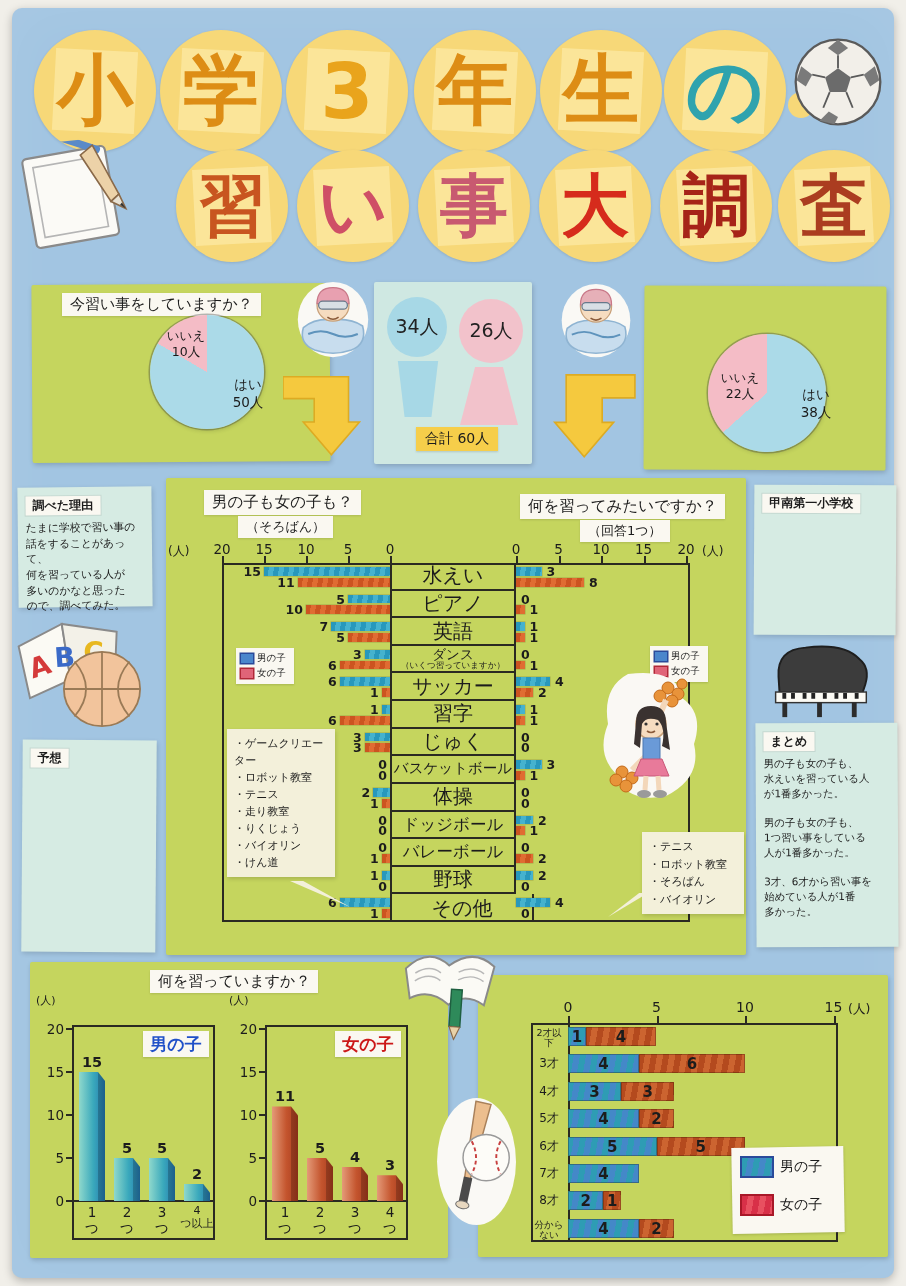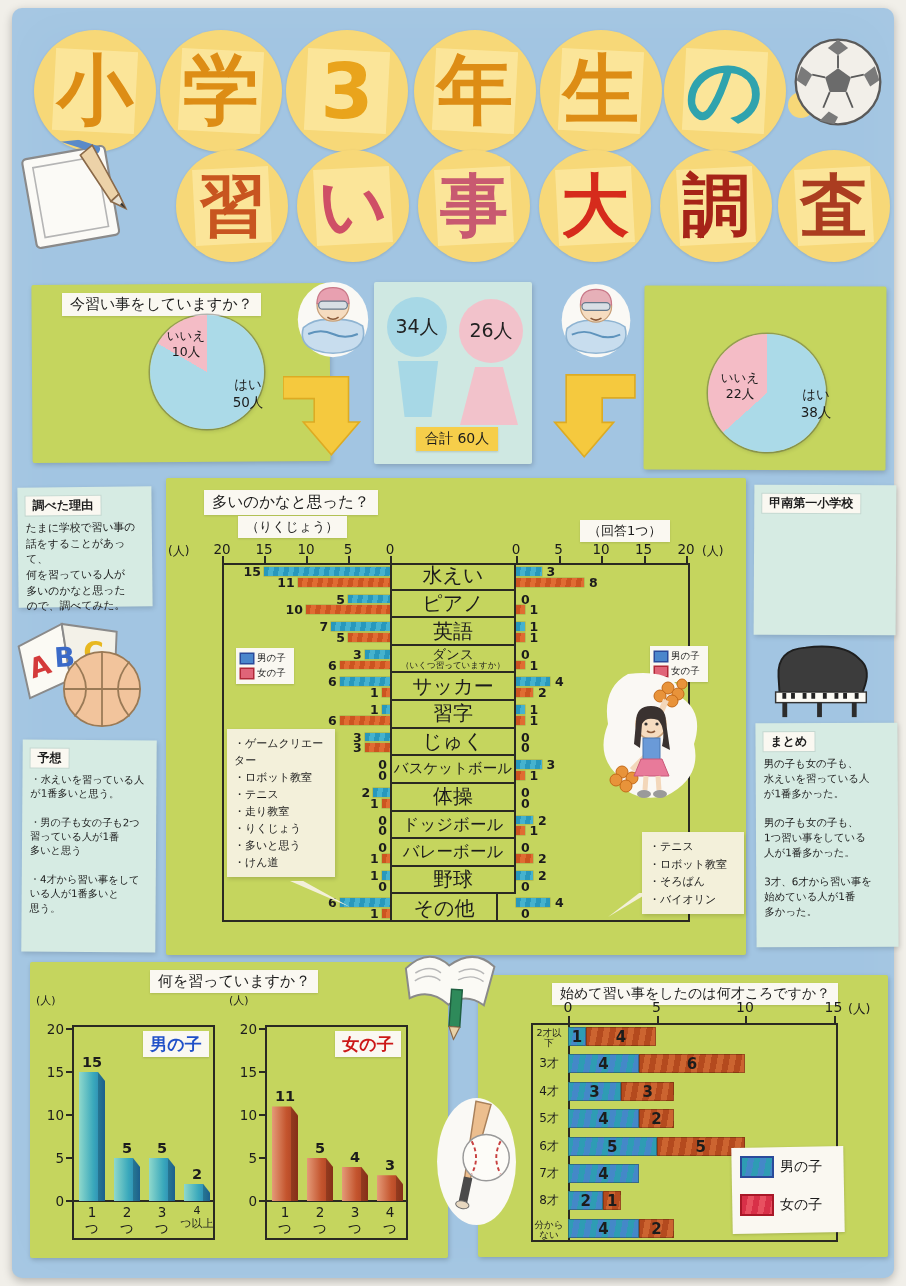--- a/index.html
+++ b/index.html
@@ -55,58 +55,49 @@
 38人</div>
 
   <svg class="abs" style="left:283px;top:370px;" width="78" height="90" viewBox="0 0 100 110">
     <polygon points="0,6 84,6 84,64 98,64 62,106 26,64 40,64 40,34 0,34" fill="#f5c93e" stroke="#ddab23" stroke-width="2"></polygon>
   </svg>
   <svg class="abs" style="left:548px;top:370px;" width="92" height="90" viewBox="0 0 100 110">
     <polygon points="100,6 16,6 16,64 2,64 38,106 74,64 60,64 60,34 100,34" fill="#f5c93e" stroke="#ddab23" stroke-width="2"></polygon>
   </svg>
 
   <div class="abs panel" style="left:166px;top:478px;width:580px;height:477px;"></div>
-  <div class="abs wlabel" style="left:204px;top:490px;font-size:15.5px;">多いのかなと思った？</div>
-  <div class="abs wlabel" style="left:238px;top:516px;font-size:13px;">（りくじょう）</div>
+  <div class="abs wlabel" style="left:204px;top:490px;font-size:15.5px;">男の子も女の子も？</div>
+  <div class="abs wlabel" style="left:238px;top:516px;font-size:13px;">（そろばん）</div>
+  <div class="abs wlabel" style="left:520px;top:494px;font-size:15.5px;">何を習ってみたいですか？</div>
   <div class="abs wlabel" style="left:580px;top:520px;font-size:13px;">（回答1つ）</div>
 
   <div class="abs callout" style="left:227px;top:729px;width:108px;font-size:11px;line-height:1.55;">・ゲームクリエーター
 ・ロボット教室
 ・テニス
 ・走り教室
 ・りくじょう
-・多いと思う
+・バイオリン
 ・けん道</div>
   <div class="abs tail" style="left:290px;top:881px;width:60px;height:26px;background:#f3f0da;clip-path:polygon(0 0,22% 0,100% 100%);"></div>
   <div class="abs callout" style="left:642px;top:832px;width:102px;font-size:11px;line-height:1.6;">・テニス
 ・ロボット教室
 ・そろばん
 ・バイオリン</div>
   <div class="abs tail" style="left:608px;top:893px;width:40px;height:24px;background:#f3f0da;clip-path:polygon(78% 0,100% 0,0 100%);"></div>
 
   <div class="abs note" style="left:18px;top:487px;width:134px;height:120px;transform:rotate(-.6deg);">
     <span class="ttl">調べた理由</span>
     <div class="bd" style="font-size:10.8px;line-height:1.45;">たまに学校で習い事の
 話をすることがあって、
 何を習っている人が
 多いのかなと思った
 ので、調べてみた。</div>
   </div>
   <div class="abs note" style="left:22px;top:740px;width:134px;height:212px;transform:rotate(.4deg);">
     <span class="ttl">予想</span>
-    <div class="bd" style="font-size:10.2px;line-height:1.4;">・水えいを習っている人
- が1番多いと思う。
-
-・男の子も女の子も2つ
- 習っている人が1番
- 多いと思う
-
-・4才から習い事をして
- いる人が1番多いと
- 思う。</div>
   </div>
   <div class="abs note" style="left:754px;top:485px;width:142px;height:150px;transform:rotate(.3deg);">
     <span class="ttl">甲南第一小学校</span>
   </div>
   <div class="abs note" style="left:756px;top:723px;width:142px;height:224px;transform:rotate(-.3deg);">
     <span class="ttl">まとめ</span>
     <div class="bd" style="font-size:10.4px;line-height:1.42;">男の子も女の子も、
 水えいを習っている人
 が1番多かった。
 
@@ -115,21 +106,20 @@
 人が1番多かった。
 
 3才、6才から習い事を
 始めている人が1番
 多かった。</div>
   </div>
 
   <div class="abs panel" style="left:30px;top:962px;width:418px;height:296px;"></div>
   <div class="abs wlabel" style="left:150px;top:970px;font-size:15px;">何を習っていますか？</div>
   <div class="abs panel" style="left:478px;top:975px;width:410px;height:282px;"></div>
-  <div class="abs wlabel" style="left:552px;top:983px;font-size:14px;">始めて習い事をしたのは何才ころですか？</div>
 
   <svg class="abs sticker" style="left:792px;top:36px;" width="92" height="92" viewBox="0 0 100 100">
     <circle cx="50" cy="50" r="46" fill="#f2efe9" stroke="#5a5a5a" stroke-width="2.5"></circle>
     <polygon points="50,35 64,45 59,61 41,61 36,45" fill="#6b6b6b"></polygon>
     <polygon points="50,4 61,13 50,21 39,13" fill="#7a7a7a"></polygon>
     <polygon points="90,33 95,48 85,55 78,42" fill="#7a7a7a"></polygon>
     <polygon points="10,33 5,48 15,55 22,42" fill="#7a7a7a"></polygon>
     <polygon points="30,92 40,82 50,88 46,96" fill="#7a7a7a"></polygon>
     <path d="M50,21 L50,35 M64,45 L78,42 M59,61 L66,78 M41,61 L34,78 M36,45 L22,42" stroke="#5a5a5a" stroke-width="2" fill="none"></path>
   </svg>
@@ -276,21 +266,21 @@
       <div style="font-size: 8.5px;">（いくつ習っていますか）</div>
     </div>
     <div class="abs chart-el" style="left: 390px; top: 673.462px; width: 126px; height: 27.6154px; box-sizing: border-box; border-left: 2px solid rgb(42, 42, 34); border-right: 2px solid rgb(42, 42, 34); border-bottom: 2px solid rgb(42, 42, 34); display: flex; flex-direction: column; align-items: center; justify-content: center; text-align: center; line-height: 1.05; font-size: 20px;">サッカー</div>
     <div class="abs chart-el" style="left: 390px; top: 701.077px; width: 126px; height: 27.6154px; box-sizing: border-box; border-left: 2px solid rgb(42, 42, 34); border-right: 2px solid rgb(42, 42, 34); border-bottom: 2px solid rgb(42, 42, 34); display: flex; flex-direction: column; align-items: center; justify-content: center; text-align: center; line-height: 1.05; font-size: 20px;">習字</div>
     <div class="abs chart-el" style="left: 390px; top: 728.692px; width: 126px; height: 27.6154px; box-sizing: border-box; border-left: 2px solid rgb(42, 42, 34); border-right: 2px solid rgb(42, 42, 34); border-bottom: 2px solid rgb(42, 42, 34); display: flex; flex-direction: column; align-items: center; justify-content: center; text-align: center; line-height: 1.05; font-size: 20px;">じゅく</div>
     <div class="abs chart-el" style="left: 390px; top: 756.308px; width: 126px; height: 27.6154px; box-sizing: border-box; border-left: 2px solid rgb(42, 42, 34); border-right: 2px solid rgb(42, 42, 34); border-bottom: 2px solid rgb(42, 42, 34); display: flex; flex-direction: column; align-items: center; justify-content: center; text-align: center; line-height: 1.05; font-size: 14.5px;">バスケットボール</div>
     <div class="abs chart-el" style="left: 390px; top: 783.923px; width: 126px; height: 27.6154px; box-sizing: border-box; border-left: 2px solid rgb(42, 42, 34); border-right: 2px solid rgb(42, 42, 34); border-bottom: 2px solid rgb(42, 42, 34); display: flex; flex-direction: column; align-items: center; justify-content: center; text-align: center; line-height: 1.05; font-size: 20px;">体操</div>
     <div class="abs chart-el" style="left: 390px; top: 811.538px; width: 126px; height: 27.6154px; box-sizing: border-box; border-left: 2px solid rgb(42, 42, 34); border-right: 2px solid rgb(42, 42, 34); border-bottom: 2px solid rgb(42, 42, 34); display: flex; flex-direction: column; align-items: center; justify-content: center; text-align: center; line-height: 1.05; font-size: 16.5px;">ドッジボール</div>
     <div class="abs chart-el" style="left: 390px; top: 839.154px; width: 126px; height: 27.6154px; box-sizing: border-box; border-left: 2px solid rgb(42, 42, 34); border-right: 2px solid rgb(42, 42, 34); border-bottom: 2px solid rgb(42, 42, 34); display: flex; flex-direction: column; align-items: center; justify-content: center; text-align: center; line-height: 1.05; font-size: 16.5px;">バレーボール</div>
     <div class="abs chart-el" style="left: 390px; top: 866.769px; width: 126px; height: 27.6154px; box-sizing: border-box; border-left: 2px solid rgb(42, 42, 34); border-right: 2px solid rgb(42, 42, 34); border-bottom: 2px solid rgb(42, 42, 34); display: flex; flex-direction: column; align-items: center; justify-content: center; text-align: left; line-height: 1.05; font-size: 20px;">野球</div>
-    <div class="abs chart-el" style="left: 390px; top: 894.385px; width: 108px; height: 27.6154px; box-sizing: border-box; border-left: 2px solid rgb(42, 42, 34); border-right: 2px solid rgb(42, 42, 34); border-bottom: none; display: flex; flex-direction: column; align-items: center; justify-content: center; text-align: center; line-height: 1.05; font-size: 20px;">その他</div>
+    <div class="abs chart-el" style="left: 390px; top: 894.385px; width: 144px; height: 27.6154px; box-sizing: border-box; border-left: 2px solid rgb(42, 42, 34); border-right: 2px solid rgb(42, 42, 34); border-bottom: none; display: flex; flex-direction: column; align-items: center; justify-content: center; text-align: center; line-height: 1.05; font-size: 20px;">その他</div>
     <div class="abs chart-el" style="left: 264px; top: 567px; width: 126px; height: 8.8px; background: repeating-linear-gradient(100deg, rgb(40, 152, 188) 0px, rgb(40, 152, 188) 5px, rgb(69, 178, 206) 5px, rgb(69, 178, 206) 10px); box-shadow: rgba(60, 30, 10, 0.25) 0px 0px 0px 0.5px;"></div>
     <div class="abs chart-el num" style="left: 237px; top: 564px; width: 24px; text-align: right; font-size: 12.5px;">15</div>
     <div class="abs chart-el" style="left: 297.6px; top: 577.8px; width: 92.4px; height: 8.8px; background: repeating-linear-gradient(100deg, rgb(204, 84, 32) 0px, rgb(204, 84, 32) 5px, rgb(224, 108, 50) 5px, rgb(224, 108, 50) 10px); box-shadow: rgba(60, 30, 10, 0.25) 0px 0px 0px 0.5px;"></div>
     <div class="abs chart-el num" style="left: 270.6px; top: 574.8px; width: 24px; text-align: right; font-size: 12.5px;">11</div>
     <div class="abs chart-el" style="left: 516px; top: 567px; width: 25.5px; height: 8.8px; background: repeating-linear-gradient(100deg, rgb(40, 152, 188) 0px, rgb(40, 152, 188) 5px, rgb(69, 178, 206) 5px, rgb(69, 178, 206) 10px); box-shadow: rgba(60, 30, 10, 0.25) 0px 0px 0px 0.5px;"></div>
     <div class="abs chart-el num" style="left: 546.5px; top: 564px; width: 24px; text-align: left; font-size: 12.5px;">3</div>
     <div class="abs chart-el" style="left: 516px; top: 577.8px; width: 68px; height: 8.8px; background: repeating-linear-gradient(100deg, rgb(204, 84, 32) 0px, rgb(204, 84, 32) 5px, rgb(224, 108, 50) 5px, rgb(224, 108, 50) 10px); box-shadow: rgba(60, 30, 10, 0.25) 0px 0px 0px 0.5px;"></div>
     <div class="abs chart-el num" style="left: 589px; top: 574.8px; width: 24px; text-align: left; font-size: 12.5px;">8</div>
     <div class="abs chart-el" style="left: 348px; top: 594.615px; width: 42px; height: 8.8px; background: repeating-linear-gradient(100deg, rgb(40, 152, 188) 0px, rgb(40, 152, 188) 5px, rgb(69, 178, 206) 5px, rgb(69, 178, 206) 10px); box-shadow: rgba(60, 30, 10, 0.25) 0px 0px 0px 0.5px;"></div>
     <div class="abs chart-el num" style="left: 321px; top: 591.615px; width: 24px; text-align: right; font-size: 12.5px;">5</div>

